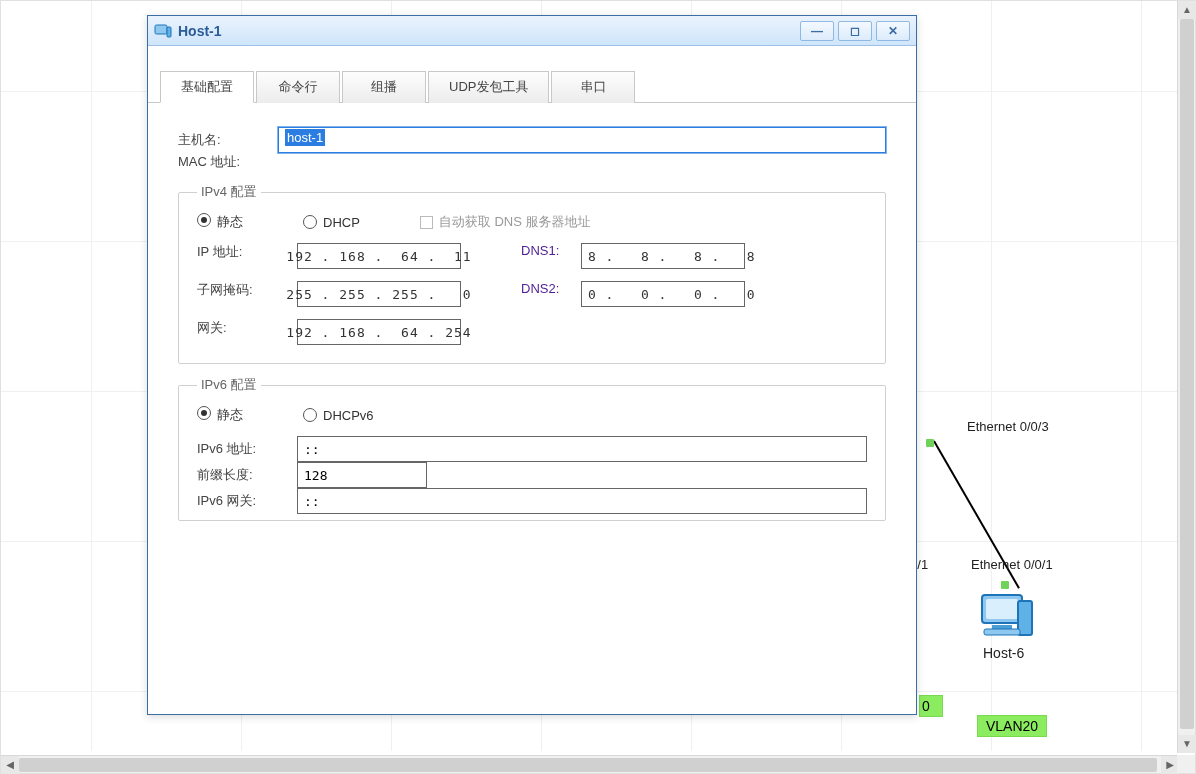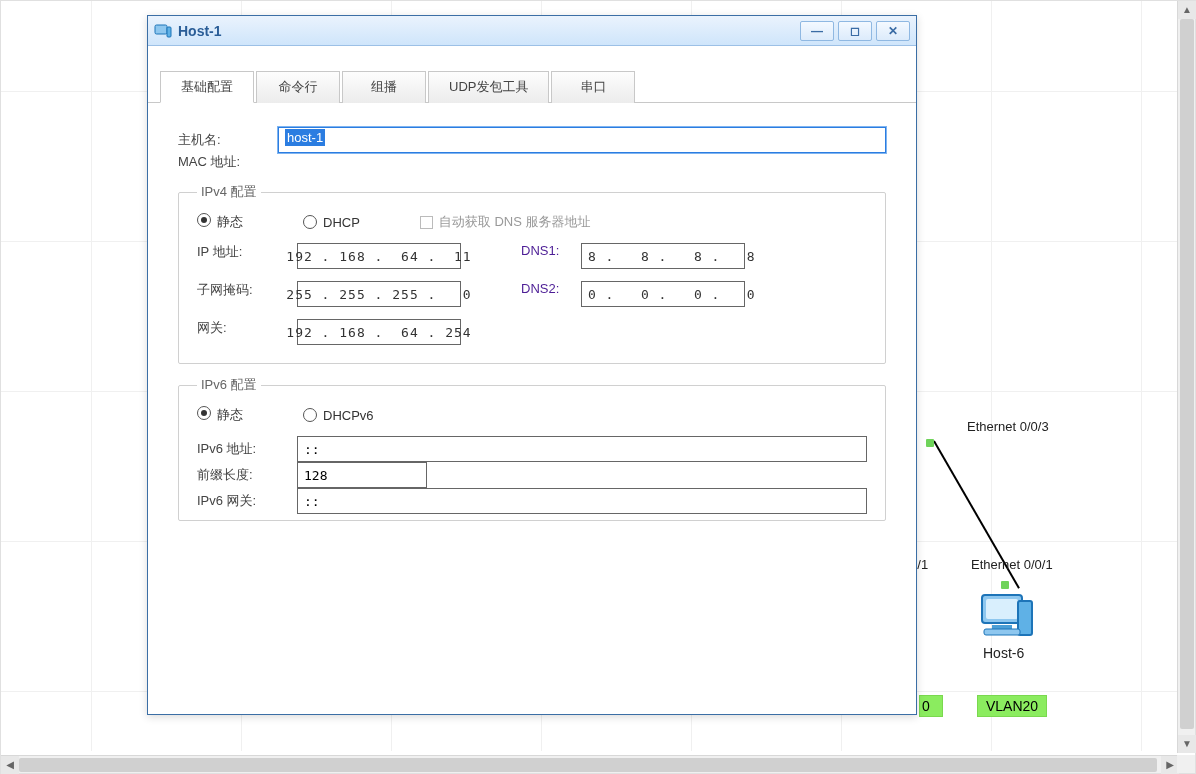--- a/index.html
+++ b/index.html
@@ -226,21 +226,21 @@
       <svg viewBox="0 0 60 50">
         <rect x="6" y="4" width="40" height="28" rx="3" fill="#8ec7ef" stroke="#1d74b8" stroke-width="2"></rect>
         <rect x="10" y="8" width="32" height="20" rx="2" fill="#d9effd"></rect>
         <rect x="42" y="10" width="14" height="34" rx="2" fill="#5fb1e6" stroke="#1d74b8" stroke-width="2"></rect>
         <rect x="16" y="34" width="20" height="4" fill="#4a9ed6"></rect>
         <rect x="8" y="38" width="36" height="6" rx="2" fill="#8ec7ef" stroke="#1d74b8"></rect>
       </svg>
     </div>
     <div class="host-label" style="left:982px; top:644px;">Host-6</div>
 
-    <div class="vlan-tag" style="left:976px; top:694px;">VLAN20</div>
+    <div class="vlan-tag" style="left:976px; top:714px;">VLAN20</div>
     <div class="vlan-tag" style="left:918px; top:694px; width:24px; overflow:hidden; padding-left:2px;">0</div>
   </div>
 
   <div class="vscroll">
     <div class="up">▲</div>
     <div class="thumb"></div>
     <div class="down">▼</div>
   </div>
   <div class="hscroll">
     <div class="left">◀</div>

